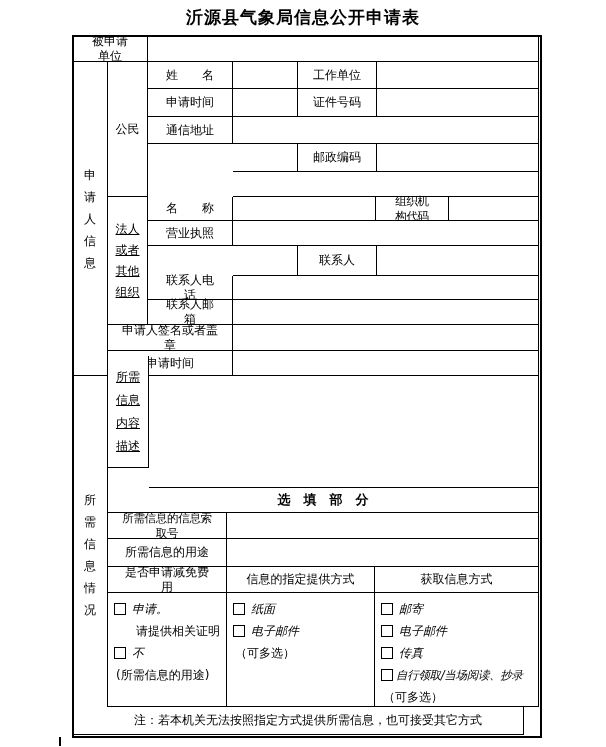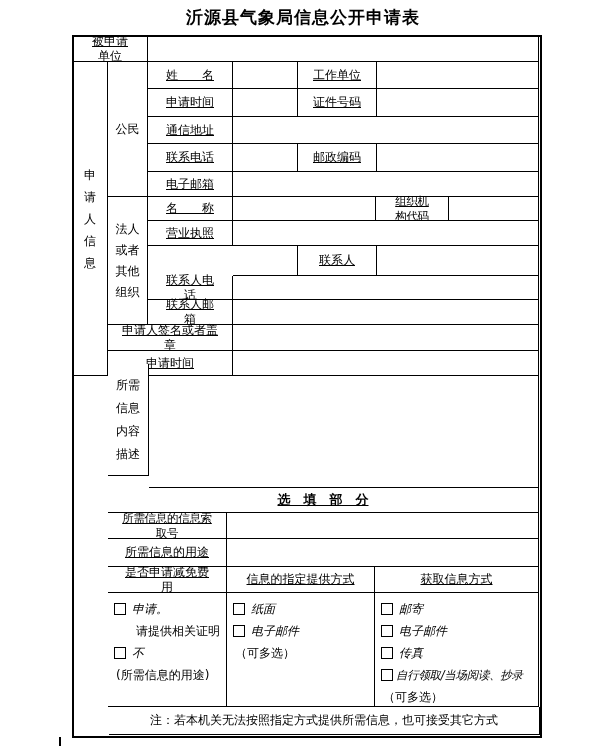--- a/index.html
+++ b/index.html
@@ -17,26 +17,26 @@
   }
   .outer-border{
     position:absolute;left:-1px;top:-1px;width:466px;height:699px;
     border:2px solid #000;pointer-events:none;z-index:5;
   }
   .cell{
     position:absolute;box-sizing:border-box;
     border-right:1px solid #000;border-bottom:1px solid #000;
     font-size:12px;line-height:1.25;background:#fff;
   }
-  .lbl{display:flex;align-items:center;justify-content:center;text-align:center;padding:0 14px;text-decoration:underline;}
+  .lbl{display:flex;align-items:center;justify-content:center;text-align:center;padding:0 14px;}
   .tight{font-size:11.5px;letter-spacing:-0.3px;}
   .bold{font-weight:bold;}
   .vcell{display:flex;align-items:center;justify-content:center;}
   .vcell .w1{width:1em;line-height:22px;text-align:center;word-break:break-all;}
-  .vcell .w2{width:2em;line-height:21px;text-align:center;word-break:break-all;}
+  .vcell .w2{width:2em;line-height:21px;text-align:center;word-break:break-all;text-decoration:underline;}
   .optcell{padding:5px 2px 0 6px;}
   .opt{display:flex;align-items:center;height:22px;}
   .cb{
     display:inline-block;width:10px;height:10px;border:1px solid #000;
     margin-right:6px;flex:0 0 auto;background:#fff;
   }
   .opt .t{white-space:nowrap;font-style:italic;}
   .ind{height:22px;display:flex;align-items:center;padding-left:22px;white-space:nowrap;}
   .pnote{height:22px;display:flex;align-items:center;padding-left:2px;white-space:nowrap;}
   .notecell{display:flex;align-items:center;justify-content:center;text-align:center;}
@@ -70,26 +70,24 @@
   <div class="cell" style="left:304px;top:26px;width:162px;height:27px;"></div>
 
   <div class="cell lbl" style="left:75px;top:53px;width:85px;height:28px;">申请时间</div>
   <div class="cell" style="left:160px;top:53px;width:65px;height:28px;"></div>
   <div class="cell lbl" style="left:225px;top:53px;width:79px;height:28px;">证件号码</div>
   <div class="cell" style="left:304px;top:53px;width:162px;height:28px;"></div>
 
   <div class="cell lbl" style="left:75px;top:81px;width:85px;height:27px;">通信地址</div>
   <div class="cell" style="left:160px;top:81px;width:306px;height:27px;"></div>
 
-  <div class="cell lbl" style="left:75px;top:108px;width:85px;height:28px;">联系电话</div>
   <div class="cell" style="left:160px;top:108px;width:65px;height:28px;"></div>
   <div class="cell lbl" style="left:225px;top:108px;width:79px;height:28px;">邮政编码</div>
   <div class="cell" style="left:304px;top:108px;width:162px;height:28px;"></div>
 
-  <div class="cell lbl" style="left:75px;top:136px;width:85px;height:25px;">电子邮箱</div>
   <div class="cell" style="left:160px;top:136px;width:306px;height:25px;"></div>
 
   <div class="cell lbl" style="left:75px;top:161px;width:85px;height:24px;">名　　称</div>
   <div class="cell" style="left:160px;top:161px;width:143px;height:24px;"></div>
   <div class="cell lbl tight" style="left:303px;top:161px;width:73px;height:24px;">组织机构代码</div>
   <div class="cell" style="left:376px;top:161px;width:90px;height:24px;"></div>
 
   <div class="cell lbl" style="left:75px;top:185px;width:85px;height:25px;">营业执照</div>
   <div class="cell" style="left:160px;top:185px;width:306px;height:25px;"></div>
 
@@ -102,22 +100,25 @@
 
   <div class="cell lbl" style="left:75px;top:264px;width:85px;height:25px;">联系人邮箱</div>
   <div class="cell" style="left:160px;top:264px;width:306px;height:25px;"></div>
 
   <div class="cell lbl" style="left:35px;top:289px;width:125px;height:26px;">申请人签名或者盖章</div>
   <div class="cell" style="left:160px;top:289px;width:306px;height:26px;"></div>
 
   <div class="cell lbl" style="left:35px;top:315px;width:125px;height:25px;">申请时间</div>
   <div class="cell" style="left:160px;top:315px;width:306px;height:25px;"></div>
 
+  <div class="cell vcell" style="left:0;top:340px;width:35px;height:359px;">
+      <span class="w1">所需信息情况</span>
+    </div>
 
-  <div class="cell vcell" style="left:35px;top:328px;width:41px;height:112px;">
+  <div class="cell vcell" style="left:35px;top:320px;width:41px;height:112px;">
       <span class="w2" style="line-height:23px;">所需信息内容描述</span>
     </div>
   <div class="cell" style="left:76px;top:340px;width:390px;height:112px;"></div>
 
   <div class="cell lbl bold" style="left:35px;top:452px;width:431px;height:25px;font-size:13px;">选　填　部　分</div>
 
   <div class="cell lbl tight" style="left:35px;top:477px;width:119px;height:26px;">所需信息的信息索取号</div>
   <div class="cell" style="left:154px;top:477px;width:312px;height:26px;"></div>
 
   <div class="cell lbl" style="left:35px;top:503px;width:119px;height:28px;">所需信息的用途</div>
@@ -165,18 +166,18 @@
       <span class="cb"></span>
       <span class="t">传真</span>
     </div>
     <div class="opt">
       <span class="cb" style="margin-right:3px;"></span>
       <span class="t tight">自行领取/当场阅读、抄录</span>
     </div>
     <div class="pnote">（可多选）</div>
   </div>
 
-  <div class="cell notecell" style="left:36px;top:671px;width:431px;height:28px;text-align:right;">注：若本机关无法按照指定方式提供所需信息，也可接受其它方式</div>
+  <div class="cell notecell" style="left:20px;top:671px;width:431px;height:28px;text-align:right;">注：若本机关无法按照指定方式提供所需信息，也可接受其它方式</div>
 
   <div class="outer-border"></div>
 </div>
 
 <div class="cursor-mark"></div>
 
 </body></html>

